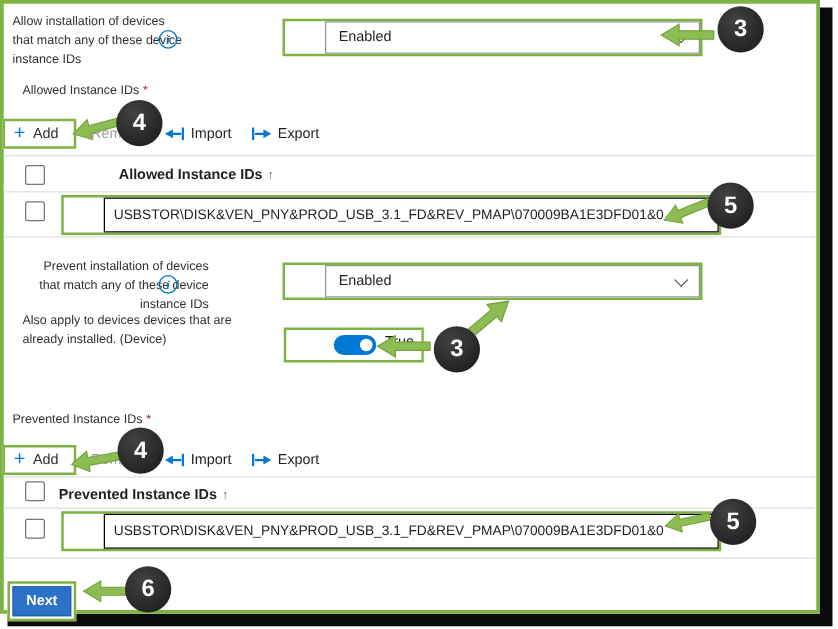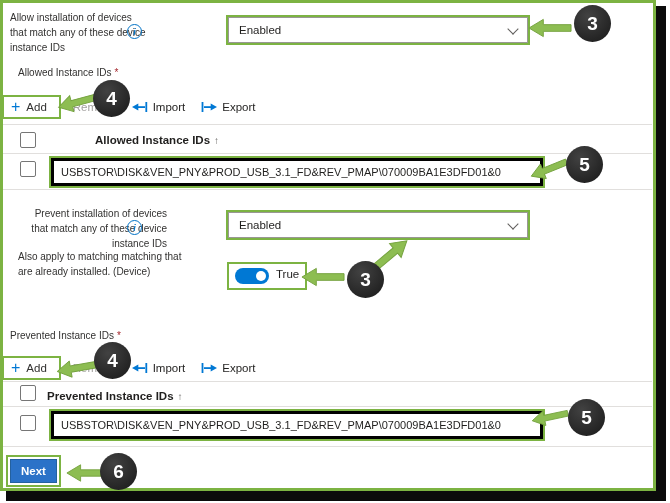--- a/index.html
+++ b/index.html
@@ -16,21 +16,21 @@
     box-shadow:8px 8px 0 2px #0b0b0b;
   }
   .lbl{font-size:10px;line-height:15px;color:#323130;}
   .req{color:#a4262c;margin-left:3px;}
   .info-icon{
     width:13px;height:13px;border-radius:50%;
     border:1px solid #0072c6;color:#0072c6;
     font-size:9px;font-style:italic;font-weight:bold;
     display:flex;align-items:center;justify-content:center;
   }
-  .hl-box{border:2px solid #7cb342;background:#fff;z-index:2;}
+  .hl-box{border:2px solid #7cb342;background:#fff;z-index:2;padding-left:32px;}
   .dropdown{
     width:100%;height:100%;box-sizing:border-box;
     border:1px solid #999795;background:#fff;
     display:flex;align-items:center;justify-content:space-between;
     padding:0 10px;font-size:11.5px;color:#201f1e;cursor:pointer;
   }
   .chev{
     width:7px;height:7px;border-right:1.6px solid #605e5c;border-bottom:1.6px solid #605e5c;
     transform:rotate(45deg);margin-top:-3px;
   }
@@ -42,21 +42,21 @@
   .plus{color:#0078d4;font-size:16px;font-weight:400;line-height:14px;}
   .tb-item{display:flex;align-items:center;gap:5px;font-size:11.5px;cursor:pointer;color:#201f1e;}
   .tb-disabled{color:#a19f9d;}
   .divider{height:1px;background:#e1dfdd;left:3px;width:649px;}
   .cb{
     width:14px;height:14px;background:#fff;border:1px solid #767676;border-radius:2px;cursor:pointer;
   }
   .col-hdr{font-size:11.5px;font-weight:600;color:#201f1e;}
   .sort{font-size:10px;color:#605e5c;font-weight:400;margin-left:4px;}
   .id-input{
-    width:100%;height:100%;box-sizing:border-box;border:3px solid #000000;background:#fff;
+    width:100%;height:100%;box-sizing:border-box;border:1px solid #000000;background:#fff;
     font-family:"Liberation Sans", sans-serif;font-size:11px;color:#201f1e;padding:0 7px;outline:none;
   }
   .toggle-wrap{display:flex;align-items:flex-start;gap:7px;padding:4px 6px;background:#fff;}
   .toggle{
     width:34px;height:16px;border-radius:9px;background:#0078d4;position:relative;cursor:pointer;flex:0 0 auto;
   }
   .toggle::after{
     content:"";position:absolute;right:3px;top:3px;width:10px;height:10px;border-radius:50%;background:#fff;
   }
   .toggle-label{font-size:11.5px;color:#201f1e;}
@@ -155,21 +155,21 @@
 <div class="abs lbl" style="left:27px;top:206px;width:140px;text-align:right;">Prevent installation of devices that match any of these device instance IDs</div>
 <div class="abs info-icon" style="left:127px;top:220px;">i</div>
 
 <div class="abs hl-box" style="left:226px;top:210px;width:300px;height:26px;">
   <div class="dropdown">
     <span>Enabled</span>
     <span class="chev"></span>
   </div>
 </div>
 
-<div class="abs lbl" style="left:18px;top:249px;width:175px;">Also apply to matching matching that are already installed. (Device)</div>
+<div class="abs lbl" style="left:18px;top:249px;width:175px;">Also apply to devices devices that are already installed. (Device)</div>
 
 <div class="abs hl-box" style="left:227px;top:262px;">
   <div class="toggle-wrap">
     <div class="toggle"></div>
     <span class="toggle-label">True</span>
   </div>
 </div>
 
 <svg class="abs arrow" style="left:364px;top:244px;transform:rotate(140deg);" width="52" height="22" viewBox="0 0 46 22">
   <polygon points="1,11 16,2 16,7.5 45,7.5 45,14.5 16,14.5 16,20"></polygon>
@@ -227,19 +227,19 @@
 <div class="abs hl-box" style="left:49px;top:409px;width:492px;height:28px;">
   <input class="id-input" value="USBSTOR\DISK&amp;VEN_PNY&amp;PROD_USB_3.1_FD&amp;REV_PMAP\070009BA1E3DFD01&amp;0" style="">
 </div>
 <svg class="abs arrow" style="left:531px;top:406px;transform:rotate(-12deg);" width="38" height="22" viewBox="0 0 46 22">
   <polygon points="1,11 16,2 16,7.5 45,7.5 45,14.5 16,14.5 16,20"></polygon>
 </svg>
 <div class="abs callout" style="left:568px;top:399px;">5</div>
 
 <div class="abs divider" style="top:446px;"></div>
 
-<div class="abs next-box" style="left:6px;top:455px;">
+<div class="abs next-box" style="left:6px;top:465px;">
   <button class="next-btn">Next</button>
 </div>
 <svg class="abs arrow" style="left:66px;top:462px;" width="42" height="22" viewBox="0 0 46 22">
   <polygon points="1,11 16,2 16,7.5 45,7.5 45,14.5 16,14.5 16,20"></polygon>
 </svg>
 <div class="abs callout" style="left:100px;top:453px;">6</div>
 
 </body></html>

